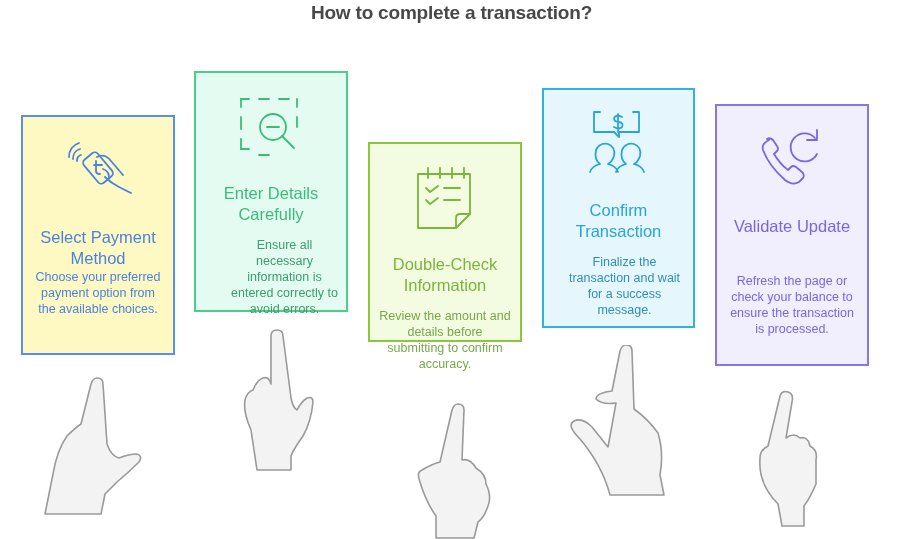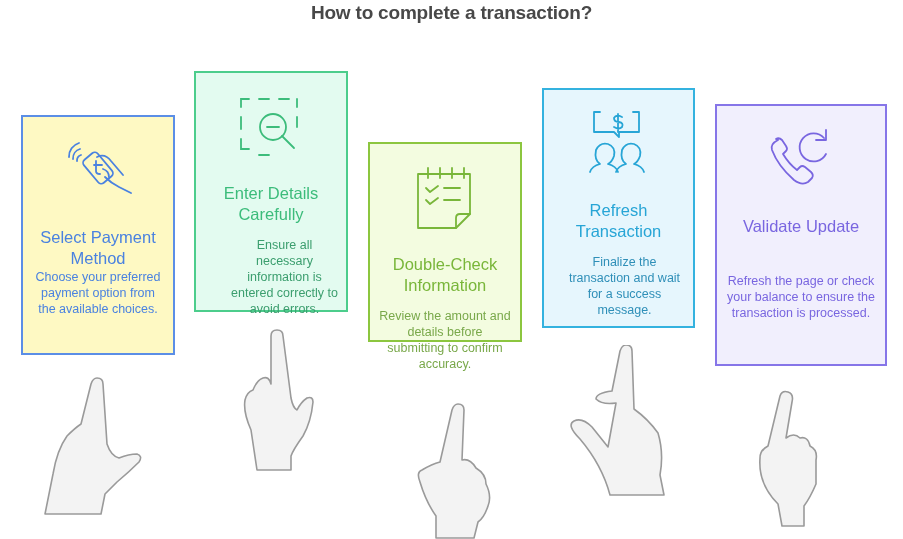--- a/index.html
+++ b/index.html
@@ -65,25 +65,25 @@
 
 <div class="card" style="left:542px; top:88px; width:153px; height:240px; border-color:#34b2df; background:#e6f6fd;">
   <div class="icon" style="top:20px;">
     <svg width="66" height="66" viewBox="0 0 66 66" fill="none" stroke="#27a5d6" stroke-width="1.8" stroke-linecap="round" stroke-linejoin="round">
       <path d="M14 2 h-6 v20 h20 l5 5 v-5 h20 v-20 h-6"></path>
       <path d="M36 7 q-6 -3 -8 1 q0 4 5 4 q5 1 3 5 q-3 3 -8 0 M32 4 v18"></path>
       <path d="M4 62 q2 -6 10 -8 q-6 -4 -4 -14 q4 -8 12 -6 q8 3 6 12 q-2 6 -6 8 q8 2 10 8"></path>
       <path d="M30 62 q2 -6 10 -8 q-6 -4 -4 -14 q4 -8 12 -6 q8 3 6 12 q-2 6 -6 8 q8 2 10 8"></path>
     </svg>
   </div>
-  <div class="heading" style="top:110px; color:#27a5d6;">Refresh Transaction</div>
+  <div class="heading" style="top:110px; color:#27a5d6;">Confirm Transaction</div>
   <div class="desc" style="top:164px; color:#2f8fb8;margin-left:12px;">Finalize the transaction and wait for a success message.</div>
 </div>
 
-<div class="card" style="left:715px; top:104px; width:172px; height:262px; border-color:#8675e8; background:#f1effd;">
+<div class="card" style="left:715px; top:104px; width:154px; height:262px; border-color:#8675e8; background:#f1effd;">
   <div class="icon" style="top:20px;">
     <svg width="70" height="66" viewBox="0 0 70 66" fill="none" stroke="#7966e0" stroke-width="1.8" stroke-linecap="round" stroke-linejoin="round">
       <path d="M12 14 q-8 4 -6 10 q6 16 22 30 q8 6 14 2 l4 -4 q2 -3 -1 -6 l-6 -5 q-3 -2 -5 0 l-3 3 q-8 -6 -14 -16 l3 -3 q2 -2 0 -5 l-4 -6 q-3 -3 -6 -1 z"></path>
       <path d="M60 28 a14 14 0 1 1 -2 -16"></path>
       <path d="M60 4 v10 h-10"></path>
     </svg>
   </div>
   <div class="heading" style="top:110px; color:#7966e0;">Validate Update</div>
   <div class="desc" style="top:167px; color:#7966e0;">Refresh the page or check your balance to ensure the transaction is processed.</div>
 </div>

